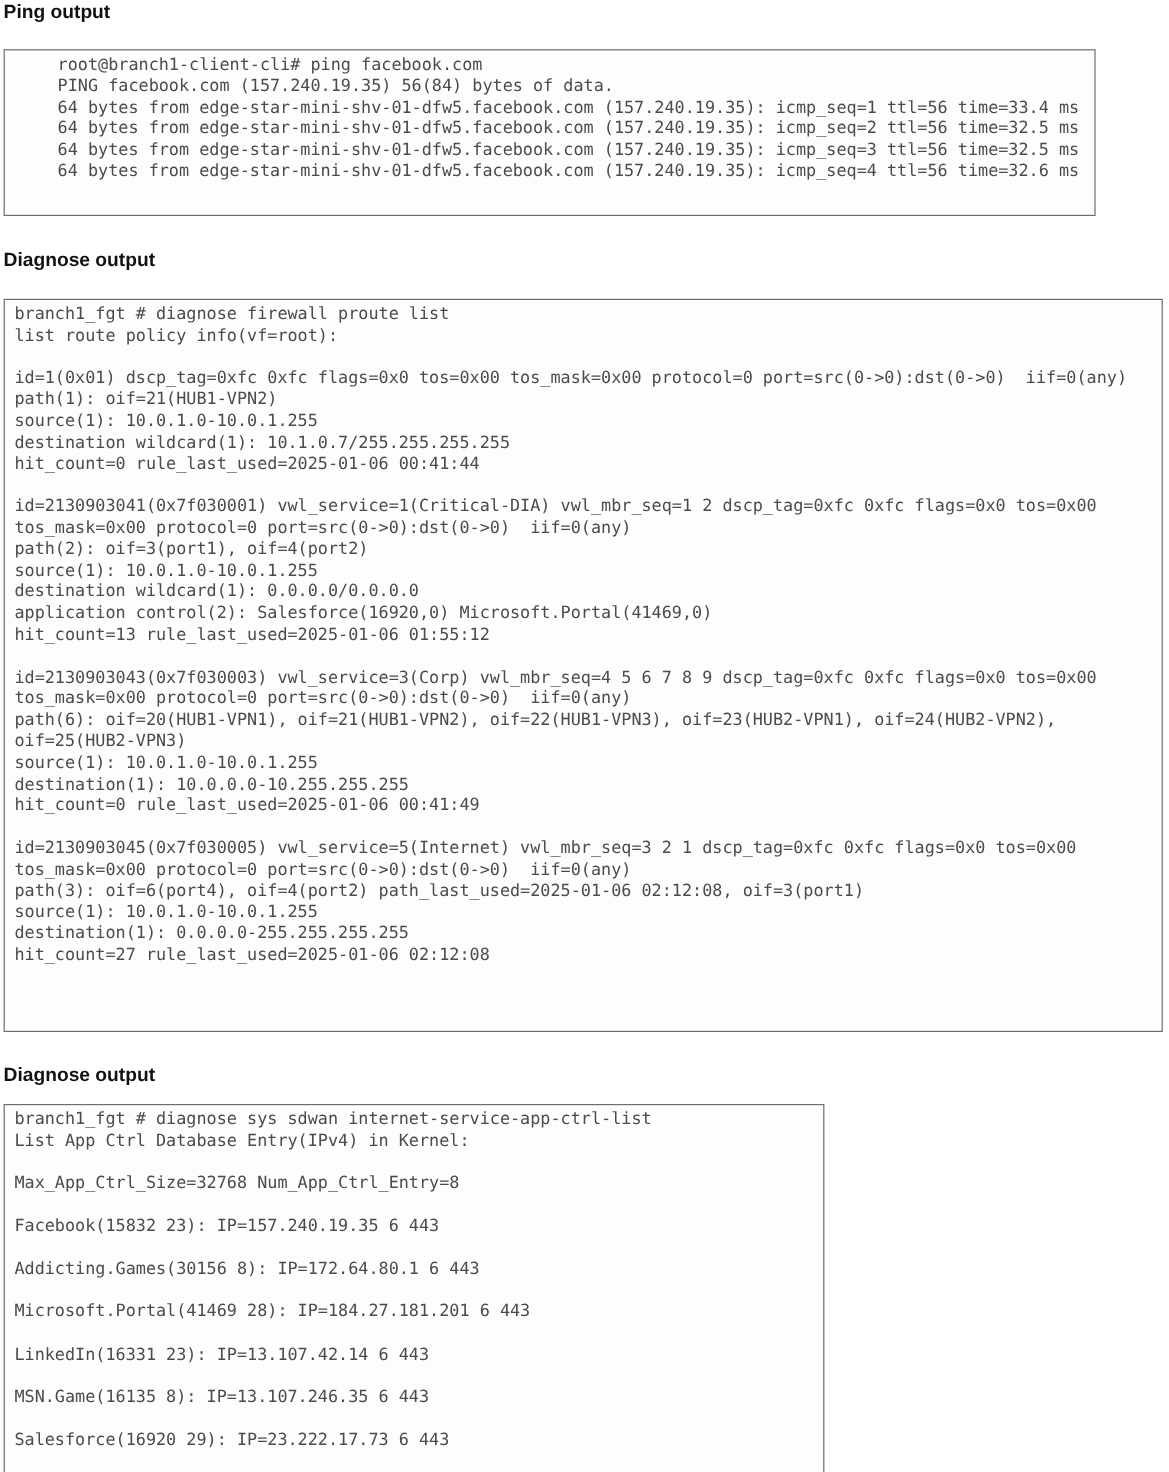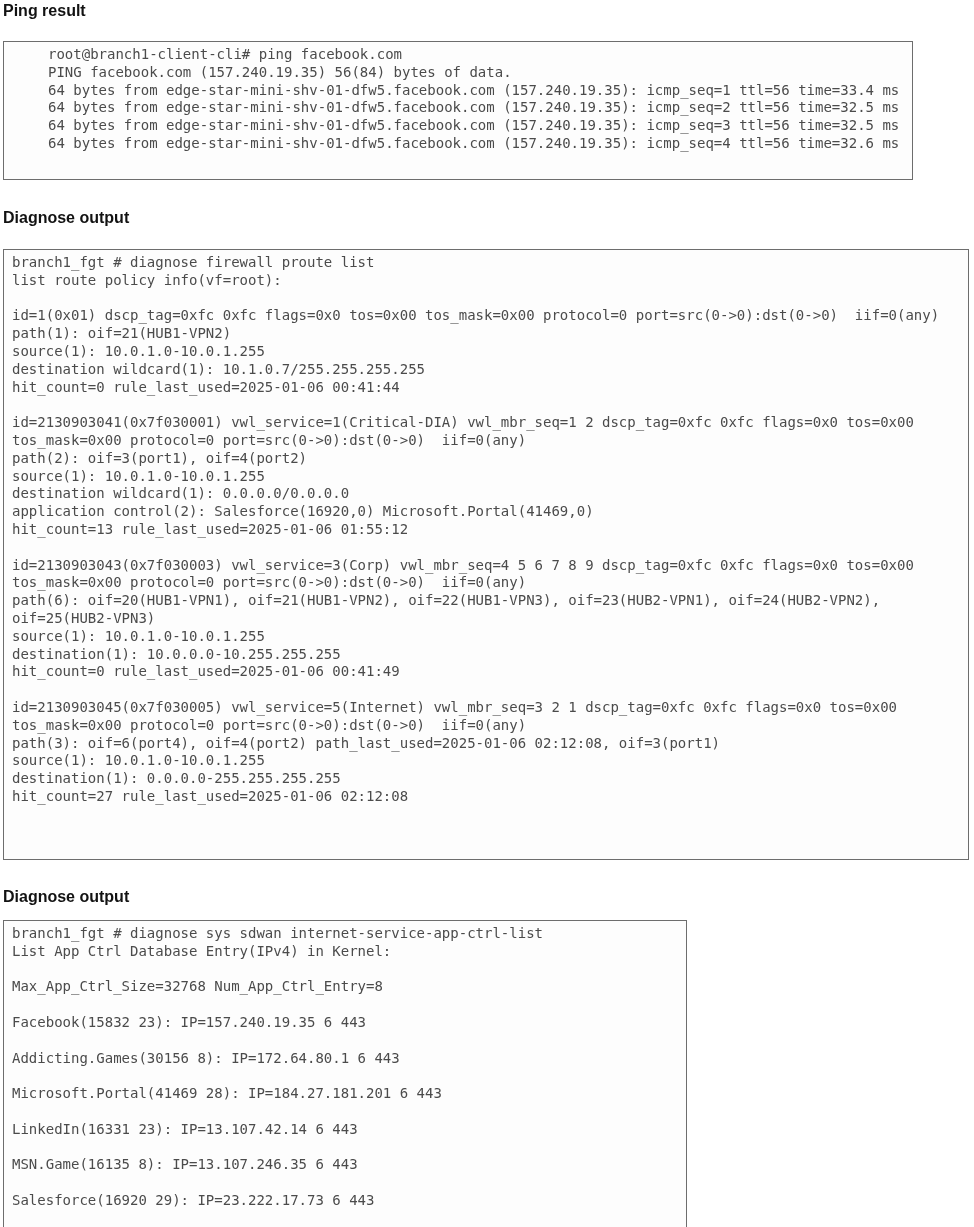--- a/index.html
+++ b/index.html
@@ -42,21 +42,21 @@
   #sec-ping .term-box         { width: 910px; height: 139px; padding-left: 44px; }
   #sec-proute .sec-heading    { margin: 29px 0 22px 0; }
   #sec-proute .term-box       { width: 966px; height: 611px; }
   #sec-appctrl .sec-heading   { margin: 28px 0 14px 0; }
   #sec-appctrl .term-box      { width: 684px; height: 367px; }
 </style>
 </head>
 <body>
 
 <section id="sec-ping">
-  <h2 class="sec-heading">Ping result</h2>
+  <h2 class="sec-heading">Ping output</h2>
   <pre class="term-box">root@branch1-client-cli# ping facebook.com
 PING facebook.com (157.240.19.35) 56(84) bytes of data.
 64 bytes from edge-star-mini-shv-01-dfw5.facebook.com (157.240.19.35): icmp_seq=1 ttl=56 time=33.4 ms
 64 bytes from edge-star-mini-shv-01-dfw5.facebook.com (157.240.19.35): icmp_seq=2 ttl=56 time=32.5 ms
 64 bytes from edge-star-mini-shv-01-dfw5.facebook.com (157.240.19.35): icmp_seq=3 ttl=56 time=32.5 ms
 64 bytes from edge-star-mini-shv-01-dfw5.facebook.com (157.240.19.35): icmp_seq=4 ttl=56 time=32.6 ms</pre>
 </section>
 
 <section id="sec-proute">
   <h2 class="sec-heading">Diagnose output</h2>

